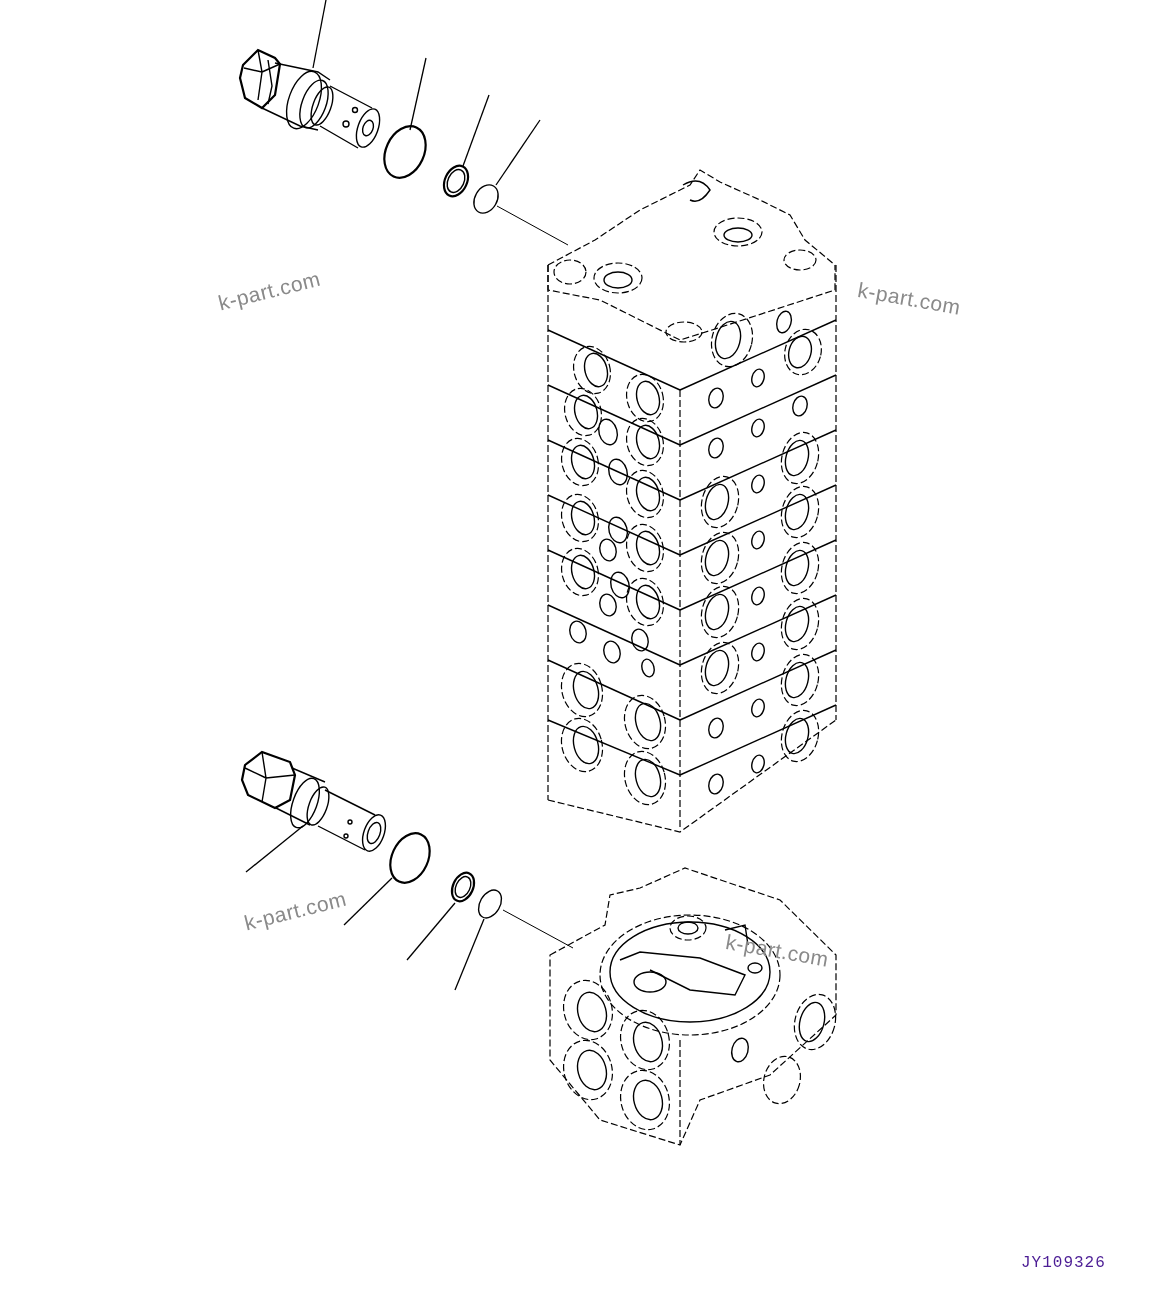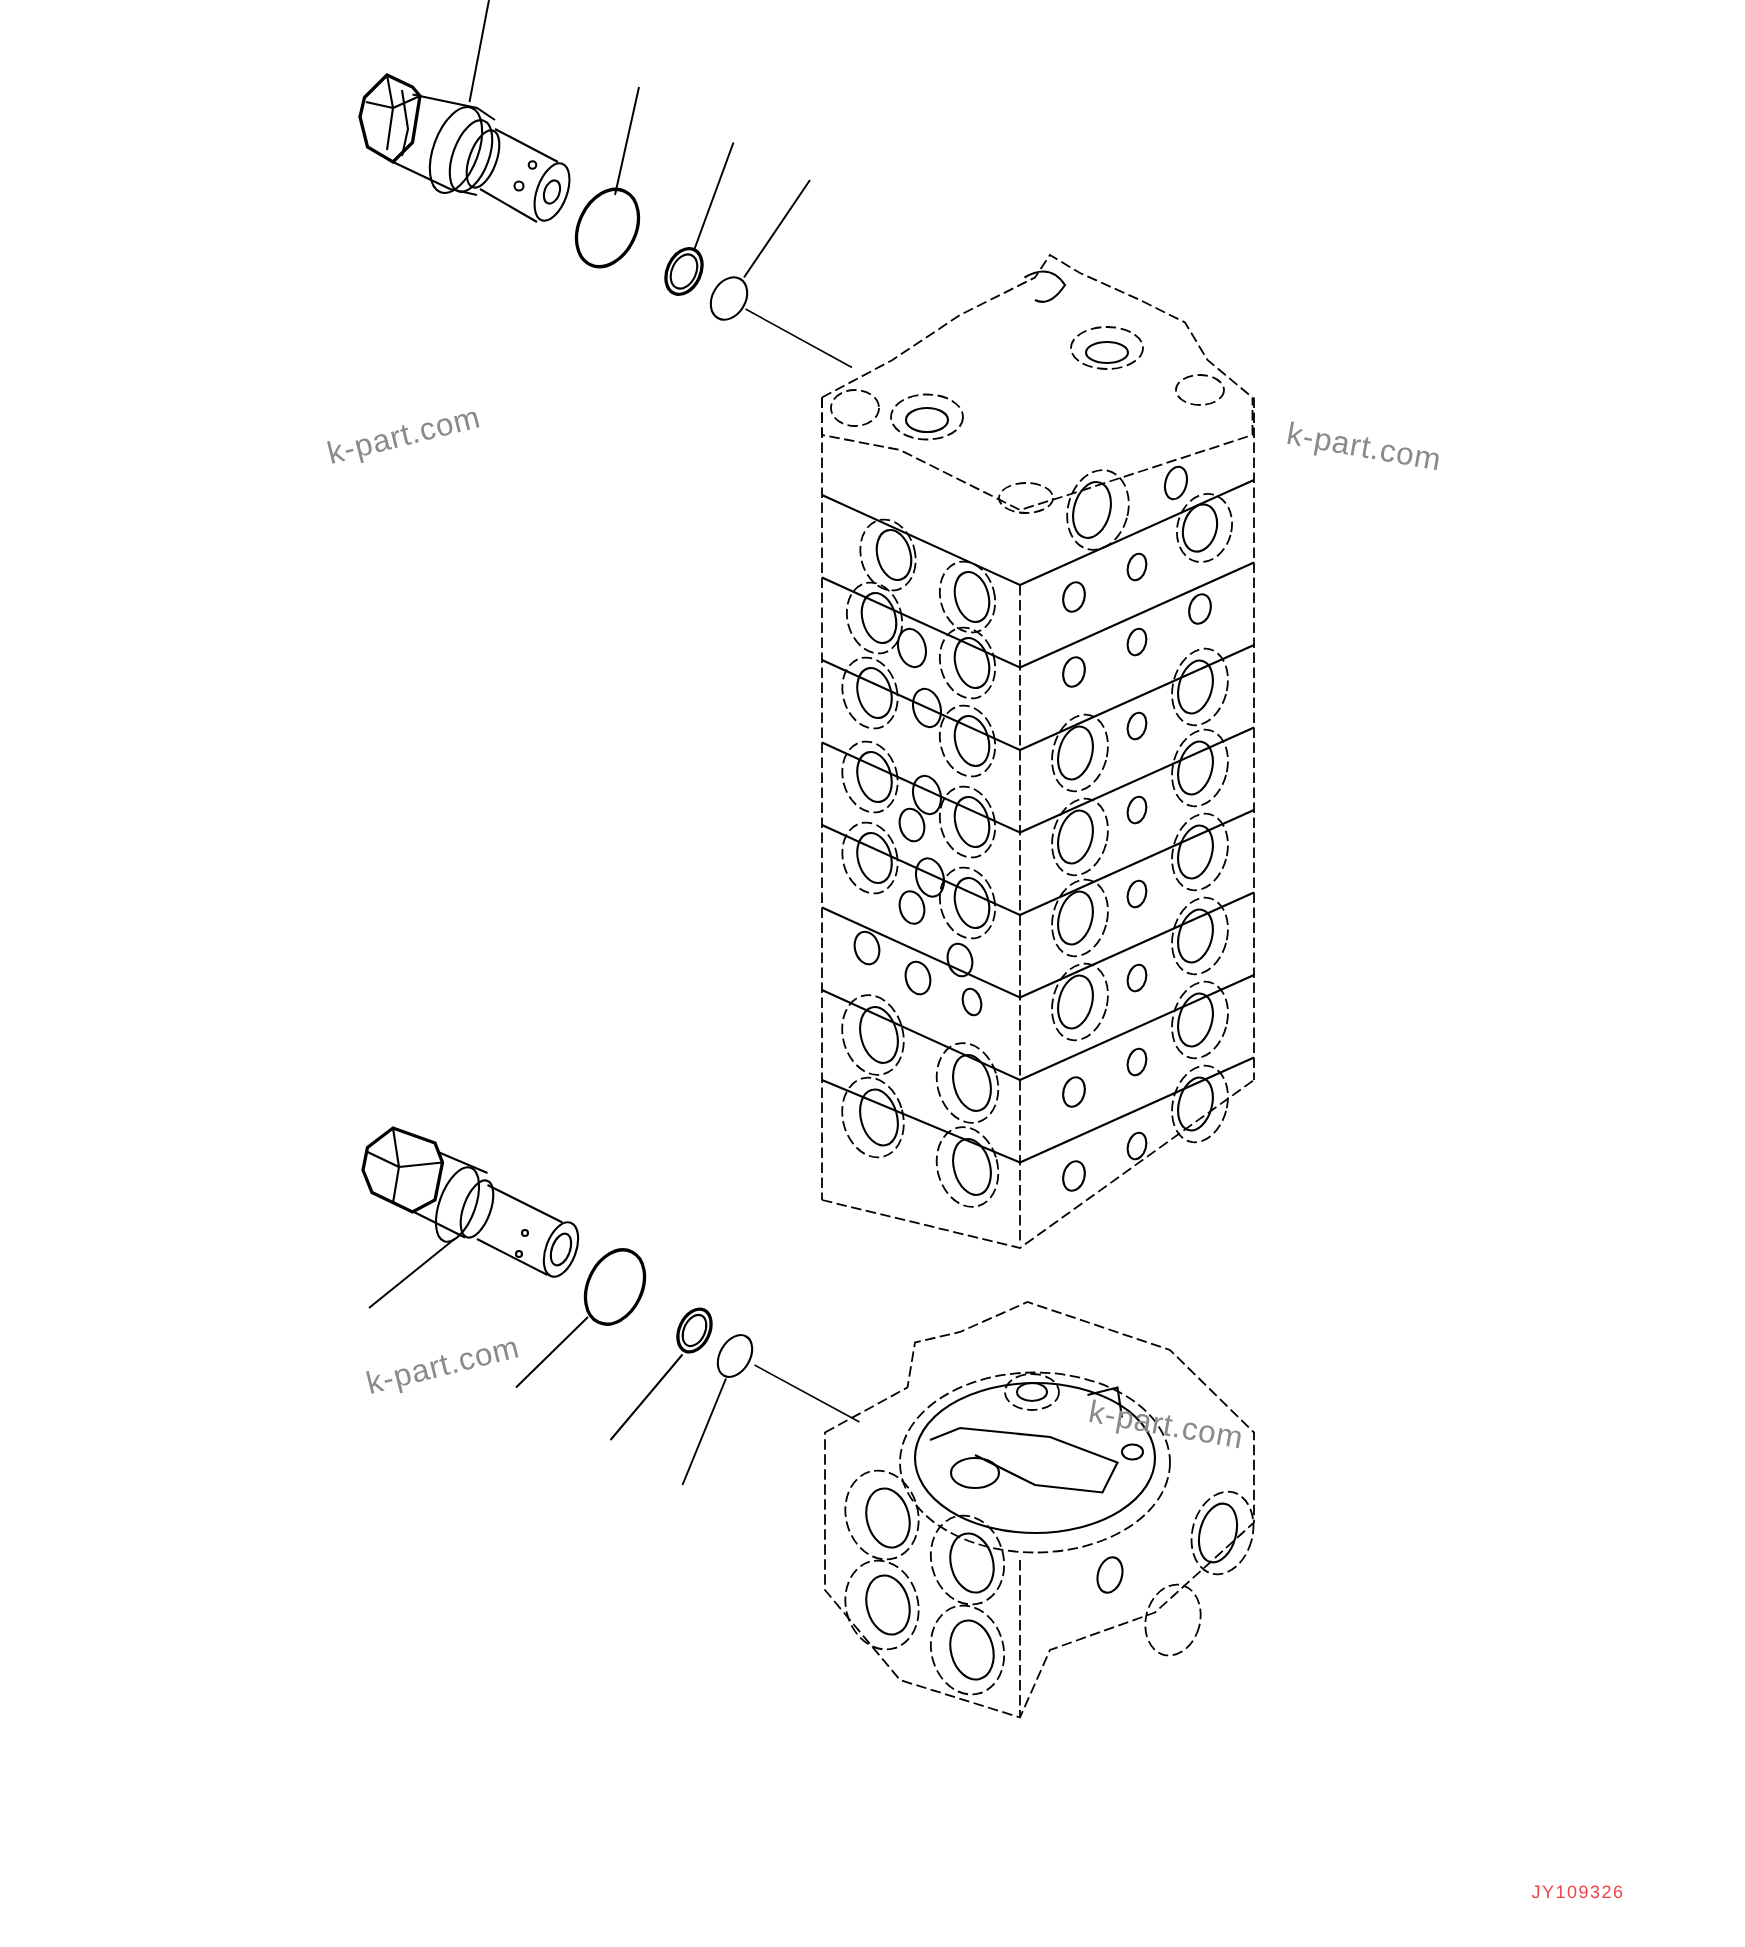--- a/index.html
+++ b/index.html
@@ -1,19 +1,19 @@
 <!DOCTYPE html>
 <html><head>
 <meta charset="utf-8">
 <style>
   html, body { margin:0; padding:0; background:#ffffff; }
   body { width:1163px; height:1298px; position:relative; overflow:hidden; font-family:"Liberation Sans", sans-serif; }
   #canvas { position:absolute; left:0; top:0; width:1163px; height:1298px; }
   .wm { position:absolute; font-family:"Liberation Sans", sans-serif; font-size:21px; color:#8a8a8a; letter-spacing:0.5px; white-space:nowrap; transform-origin:left top; }
-  .code { position:absolute; left:1021px; top:1254px; font-family:Liberation Sans, sans-serif; font-size:12px; color:#ef4444; letter-spacing:1px; }
+  .code { position:absolute; left:1021px; top:1254px; font-family:Liberation Mono, monospace; font-size:16px; color:#4c1d95; letter-spacing:1px; }
   svg .ln { stroke:#000; stroke-width:1.4; fill:none; }
   svg .th { stroke:#000; stroke-width:2.2; fill:none; }
   svg .dash { stroke:#000; stroke-width:1.2; fill:none; stroke-dasharray:7 3; }
   svg .thin { stroke:#000; stroke-width:1; fill:none; }
   svg .leader { stroke:#000; stroke-width:1.3; fill:none; }
 </style>
 </head>
 <body>
 
 <div id="canvas">

